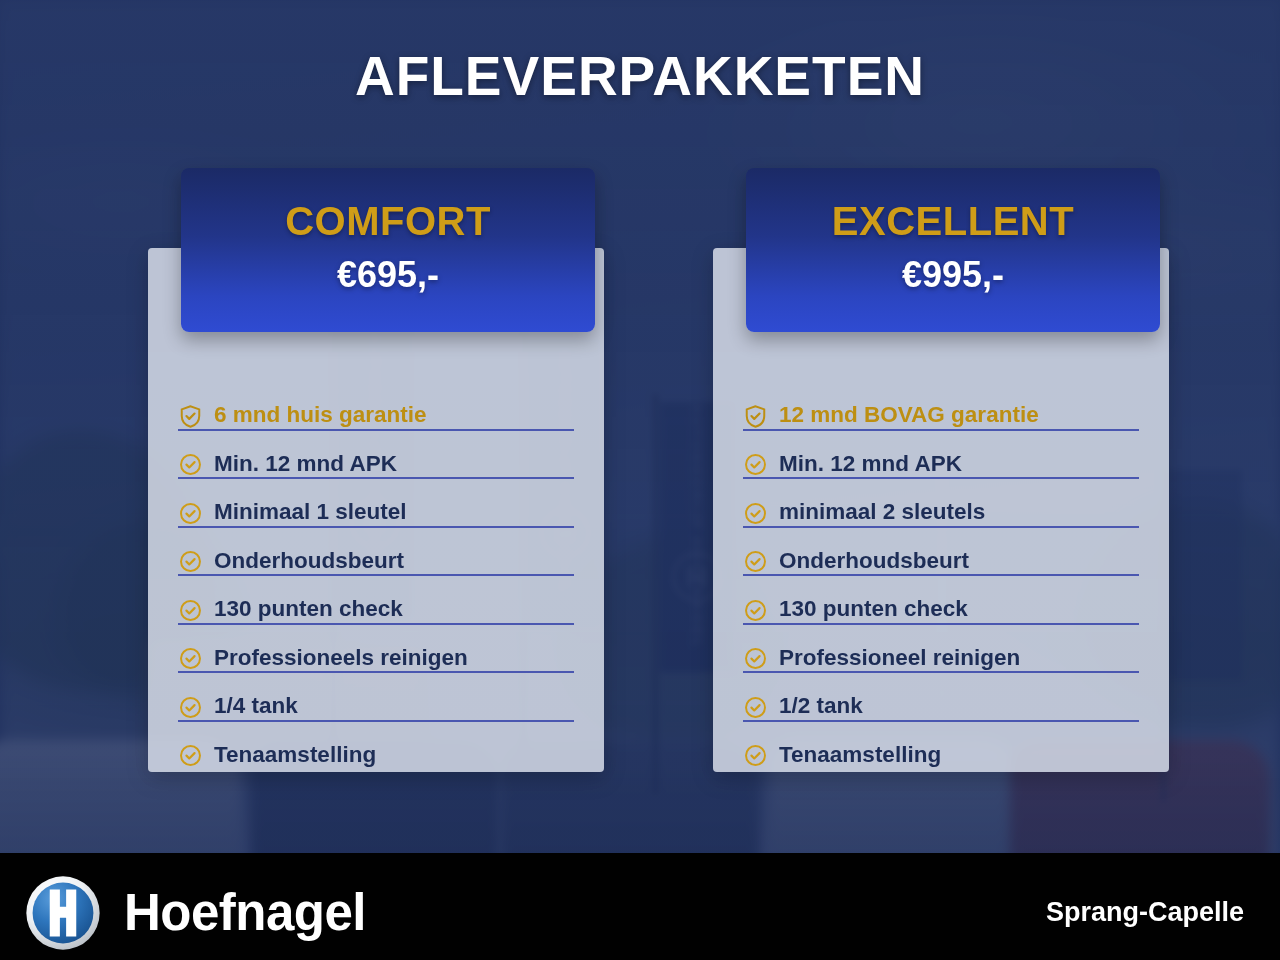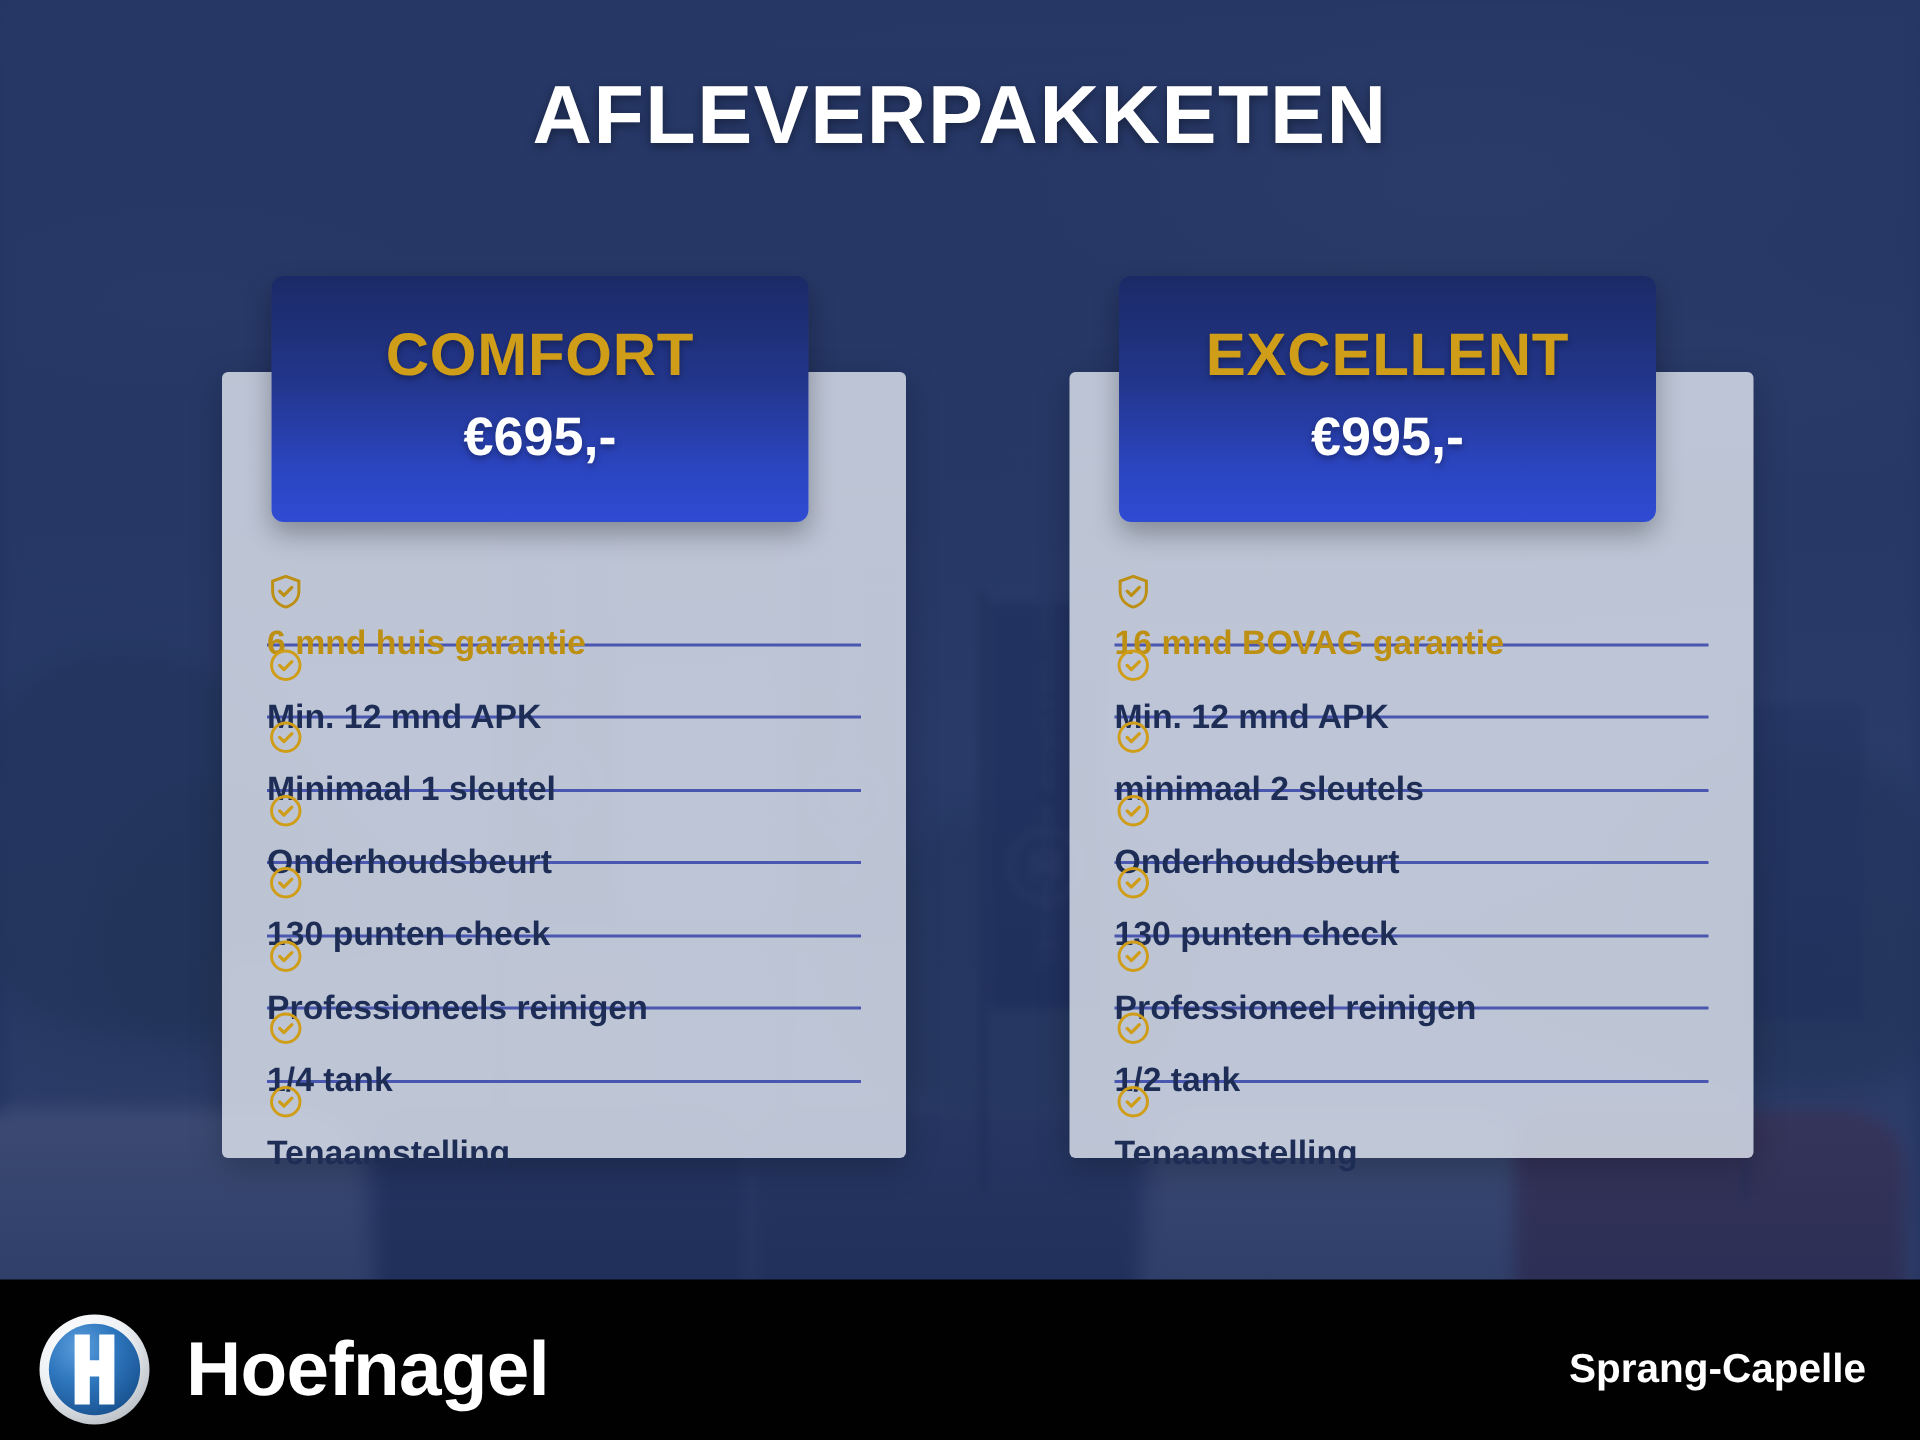--- a/index.html
+++ b/index.html
@@ -208,22 +208,22 @@
     left: 0; top: 80px;
     width: 100%;
     height: 524px;
     background: rgba(214,220,232,0.86);
     border-radius: 4px;
     box-shadow: 0 6px 22px rgba(0,0,0,0.22);
   }
 
   .pkg-header {
     position: absolute;
-    left: 33px; top: 16px;
-    width: 358px;
+    left: 33px; top: 0;
+    width: 414px;
     height: 164px;
     border-radius: 8px;
     background: linear-gradient(180deg, #1b2a66 0%, #22358a 42%, #2b45c0 78%, #2f4bd2 100%);
     box-shadow: 0 8px 18px rgba(0,0,0,0.30);
     text-align: center;
     z-index: 3;
   }
   .pkg-name {
     margin-top: 31px;
     color: #cf9d18;
@@ -243,28 +243,27 @@
   .pkg-list {
     position: absolute;
     left: 0; top: 214px;
     width: 100%;
     padding: 0 30px;
     box-sizing: border-box;
     z-index: 4;
   }
   .feature {
     display: flex;
-    align-items: flex-start;
+    align-items: flex-end;
     gap: 11px;
     height: 46.5px;
     border-bottom: 2px solid #4a57b0;
     color: #1d2d56;
     font-size: 22.5px;
     font-weight: 600;
-    flex-direction: column;
   }
   .feature:last-child {
     border-bottom: none;
   }
   .feature.highlight {
     color: #bd8f12;
   }
   .feature .feat-icon {
     flex: 0 0 auto;
     width: 25px;
@@ -440,21 +439,21 @@
         <div class="pkg-name">EXCELLENT</div>
         <div class="pkg-price">€995,-</div>
       </div>
       <div class="pkg-list">
 
         <div class="feature highlight">
           <svg class="feat-icon" viewBox="0 0 24 24">
             <path d="M12 2.2 3.6 5.2v6.3c0 5.2 3.5 8.9 8.4 10.3 4.9-1.4 8.4-5.1 8.4-10.3V5.2Z" fill="none" stroke="#bd8f12" stroke-width="1.9"></path>
             <path d="M8.1 11.6l2.7 2.7 5.1-5.1" fill="none" stroke="#bd8f12" stroke-width="2.1" stroke-linecap="round" stroke-linejoin="round"></path>
           </svg>
-          <span class="feat-label">16 mnd BOVAG garantie</span>
+          <span class="feat-label">12 mnd BOVAG garantie</span>
         </div>
 
         <div class="feature">
           <svg class="feat-icon" viewBox="0 0 24 24">
             <circle cx="12" cy="12" r="9.1" fill="none" stroke="#cf9d18" stroke-width="1.9"></circle>
             <path d="M8.1 12.1l2.7 2.7 5.1-5.1" fill="none" stroke="#cf9d18" stroke-width="2.1" stroke-linecap="round" stroke-linejoin="round"></path>
           </svg>
           <span class="feat-label">Min. 12 mnd APK</span>
         </div>
 

